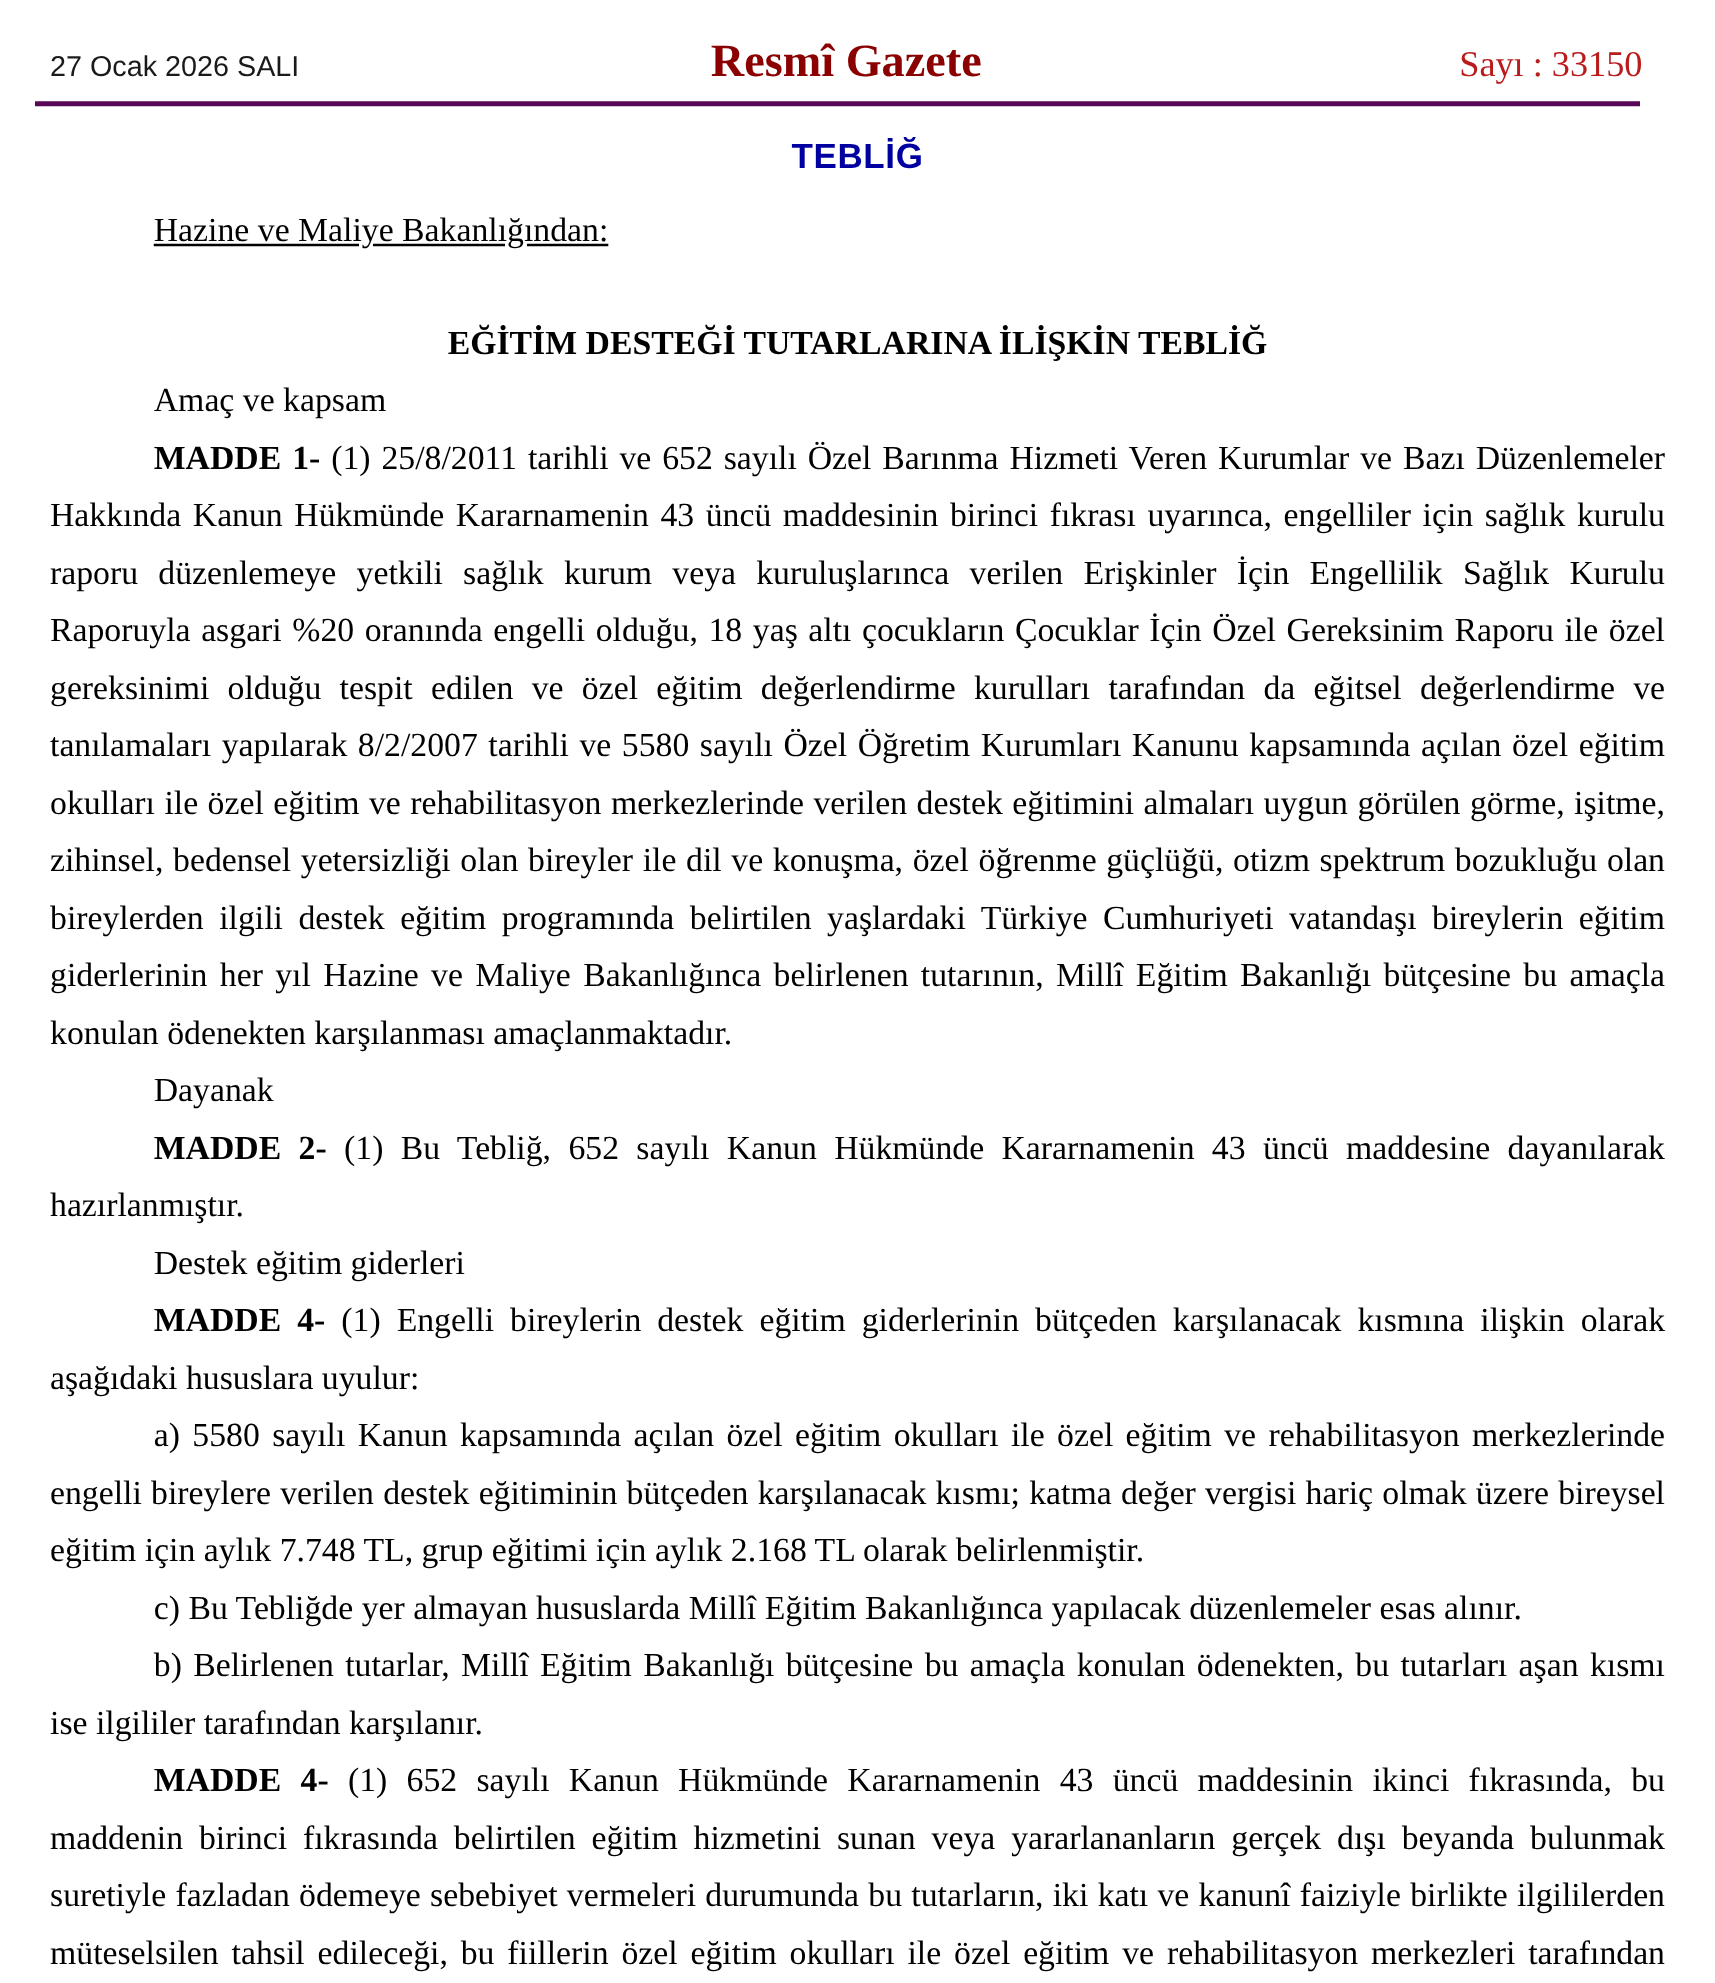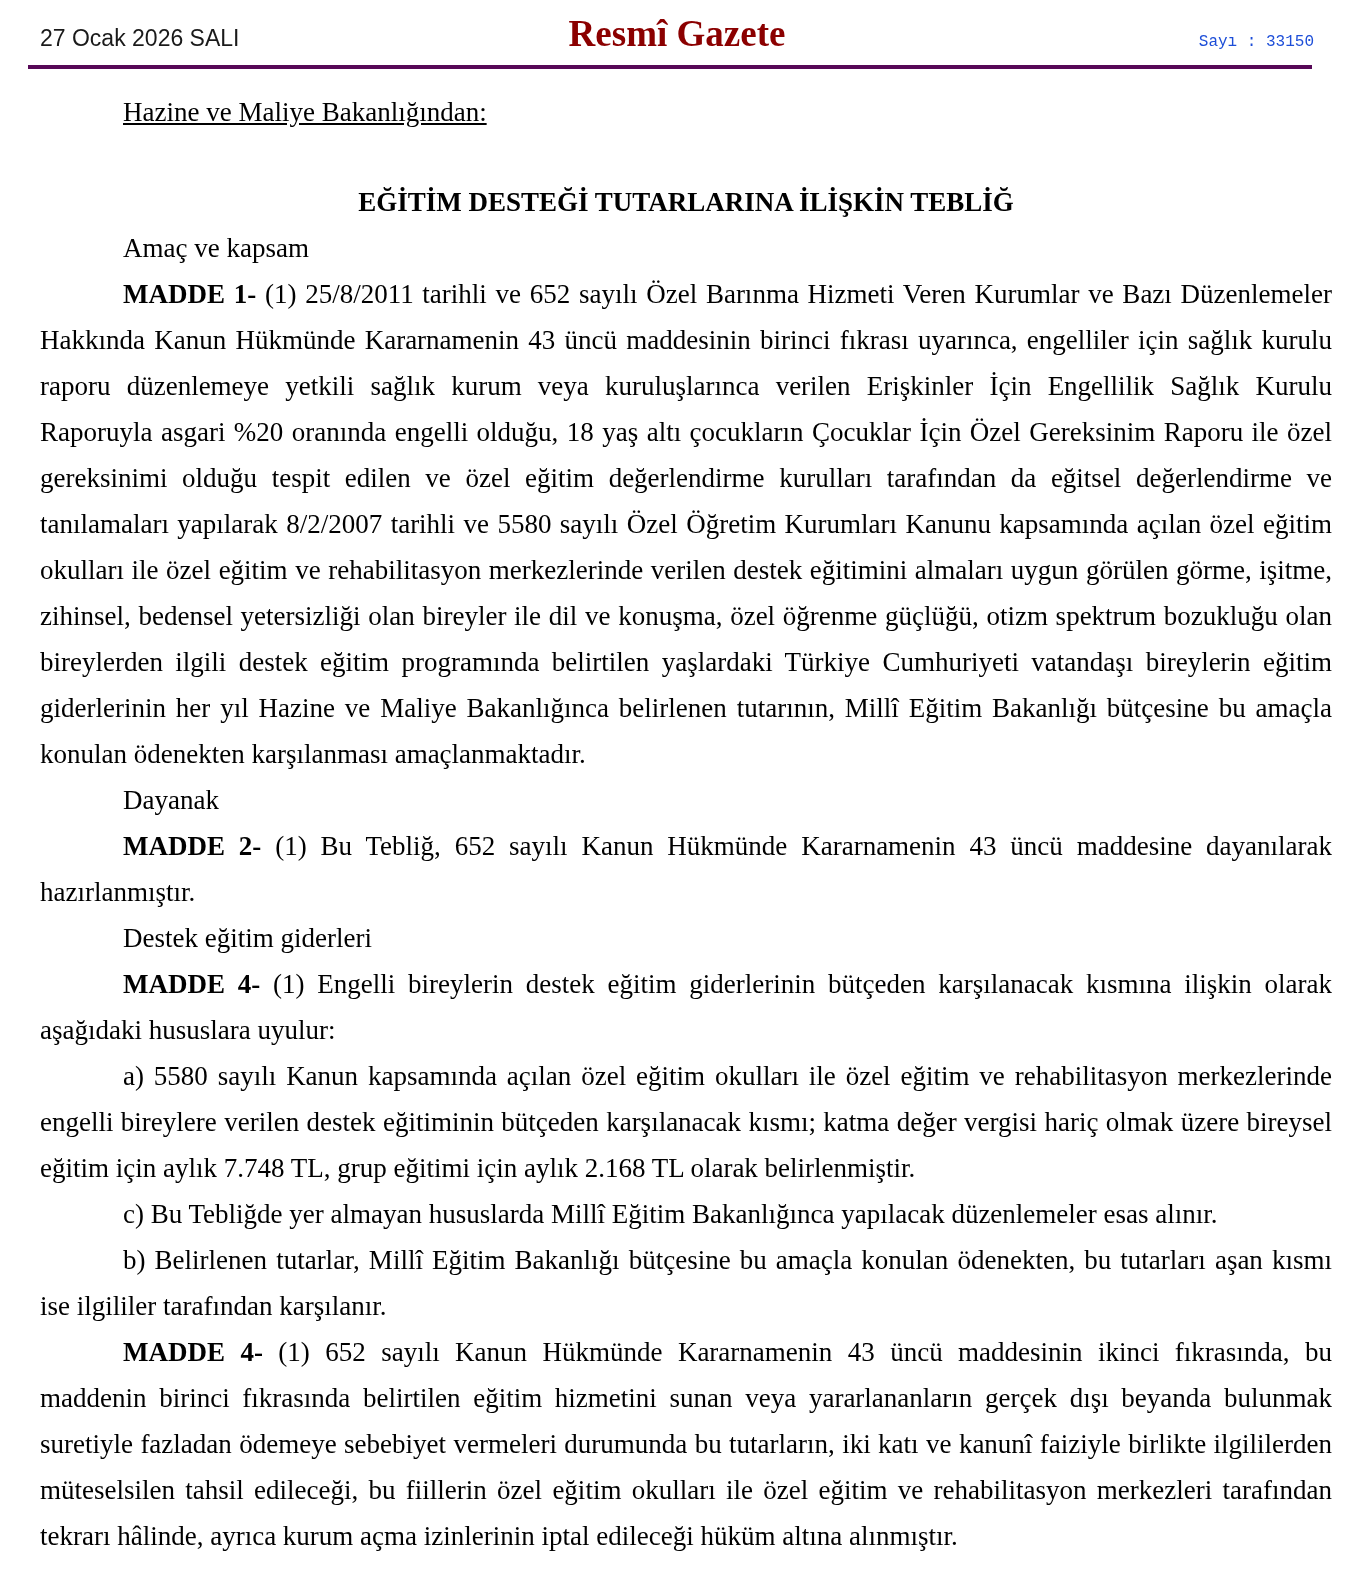--- a/index.html
+++ b/index.html
@@ -14,41 +14,41 @@
     background: #ffffff;
     color: #000000;
     font-family: "Liberation Serif", serif;
     overflow: hidden;
   }
   
   .gz-header {
     display: grid;
     grid-template-columns: 1fr auto 1fr;
     align-items: baseline;
-    padding: 12px 58px 0 40px;
+    padding: 28px 58px 0 40px;
   }
   .gz-date {
     font-family: "Liberation Sans", sans-serif;
     font-size: 23px;
     color: #1a1a1a;
     justify-self: start;
     white-space: nowrap;
   }
   .gz-masthead {
     font-family: "Liberation Serif", serif;
     font-weight: bold;
     font-size: 37px;
     color: #8b0000;
     justify-self: center;
     white-space: nowrap;
   }
   .gz-issue {
-    font-family: Liberation Mono, monospace;
-    font-size: 16px;
-    color: #1d4ed8;
+    font-family: Liberation Serif, serif;
+    font-size: 29px;
+    color: #b91c1c;
     justify-self: end;
     white-space: nowrap;
   }
   .gz-rule {
     height: 4px;
     background: #570857;
     margin: 10px 60px 0 28px;
   }
   
   .section-label {
@@ -102,20 +102,21 @@
 <div class="page">
 
   <header class="gz-header">
     <span class="gz-date">27 Ocak 2026 SALI</span>
     <span class="gz-masthead">Resmî Gazete</span>
     <span class="gz-issue">Sayı : 33150</span>
   </header>
 
   <div class="gz-rule"></div>
 
+  <div class="section-label">TEBLİĞ</div>
 
   <main class="doc">
 
     <p class="issuer">Hazine ve Maliye Bakanlığından:</p>
 
     <h1 class="doc-title">
       <br>
       <span>EĞİTİM DESTEĞİ TUTARLARINA İLİŞKİN TEBLİĞ</span>
     </h1>
 

